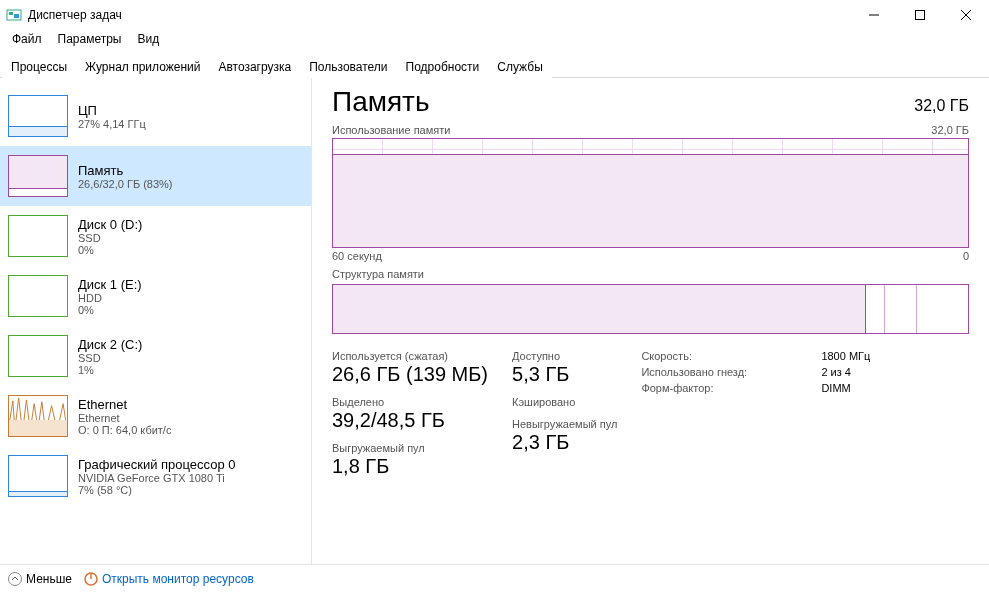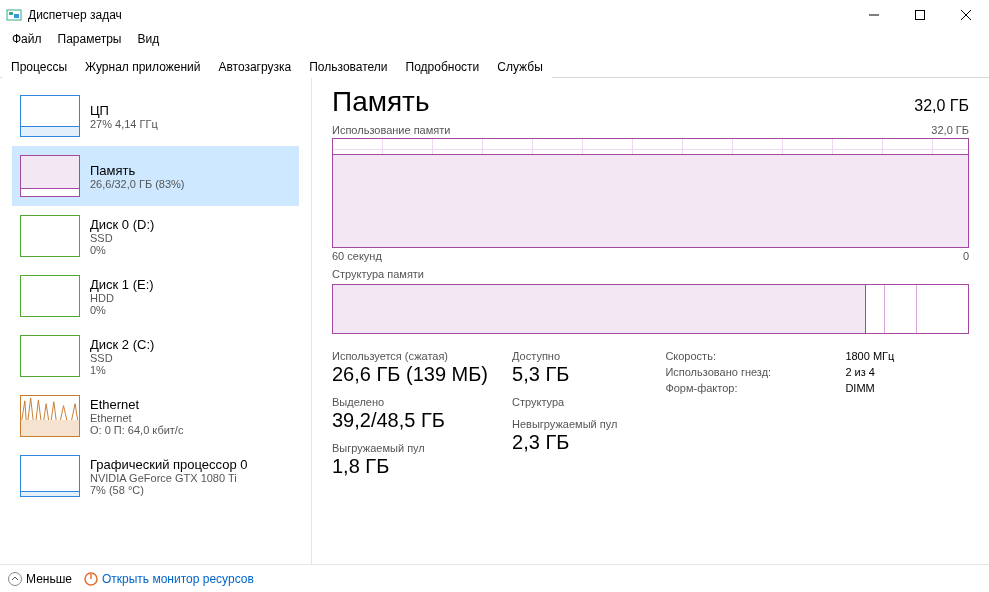--- a/index.html
+++ b/index.html
@@ -9,21 +9,21 @@
 .titlebar .title { flex: 1; font-size: 12px; }
 .titlebar .winbtns { display: flex; }
 .titlebar .winbtn { width: 46px; height: 30px; display: flex; align-items: center; justify-content: center; cursor: pointer; }
 .menubar { height: 20px; display: flex; padding-left: 4px; font-size: 12px; }
 .menubar .menuitem { padding: 2px 8px; cursor: pointer; }
 .tabs { display: flex; border-bottom: 1px solid #d9d9d9; margin-top: 4px; padding-left: 2px; }
 .tab { padding: 4px 8px; font-size: 12px; cursor: pointer; border: 1px solid transparent; border-bottom: none; position: relative; top: 1px; background: #fff; }
 .tab.active { border-color: #d9d9d9; }
 .tab:not(.active) { border-top: 1px solid transparent; }
 .content { display: flex; height: calc(100% - 30px - 20px - 28px - 28px); }
-.sidebar { width: 312px; border-right: 1px solid #e5e5e5; padding: 8px 12px; overflow-y: auto; }
+.sidebar { width: 312px; border-right: 1px solid #e5e5e5; padding: 8px 0; overflow-y: auto; }
 .sideitem { display: flex; align-items: center; padding: 6px 8px; cursor: pointer; height: 60px; }
 .sideitem.selected { background: #cde8ff; }
 .sideitem .thumb { width: 60px; height: 42px; border: 1px solid; margin-right: 10px; flex-shrink: 0; position: relative; overflow: hidden; background: #fff; }
 .sideitem .info .name { font-size: 13px; }
 .sideitem .info .sub { font-size: 11px; color: #555; }
 .main { flex: 1; padding: 8px 20px 0 20px; overflow: hidden; }
 .header { display: flex; justify-content: space-between; align-items: baseline; }
 .header h1 { font-size: 28px; font-weight: 400; }
 .header .cap { font-size: 16px; }
 .graphlabel { display: flex; justify-content: space-between; font-size: 11px; color: #555; margin-top: 6px; }
@@ -32,21 +32,21 @@
 .axis { display: flex; justify-content: space-between; font-size: 11px; color: #555; margin-top: 2px; }
 .compgraph { border: 1px solid #a349a4; height: 50px; margin-top: 4px; position: relative; display: flex; }
 .compgraph .used { background: #f3e7f3; border-right: 1px solid #a349a4; height: 100%; }
 .compgraph .seg { border-right: 1px solid #d9a7d9; height: 100%; }
 .stats { display: flex; margin-top: 16px; gap: 24px; }
 .statcol .label { font-size: 11px; color: #555; }
 .statcol .value { font-size: 20px; margin-top: 1px; }
 .statcol .row { margin-bottom: 10px; }
 .kvtable { margin-top: 0; font-size: 11px; color: #555; }
 .kvtable .kv { display: flex; margin-bottom: 4px; }
-.kvtable .k { width: 180px; margin-left: 24px; }
+.kvtable .k { width: 180px; }
 .kvtable .v { color: #000; }
 .footer { height: 28px; border-top: 1px solid #e5e5e5; display: flex; padding-left: 8px; gap: 12px; font-size: 12px; }
 .footer .link { color: #0066cc; cursor: pointer; display: flex; align-items: center; gap: 4px; }
 .footer .toggle { display: flex; align-items: center; gap: 4px; cursor: pointer; }
 .chev { width: 14px; height: 14px; border: 1px solid #888; border-radius: 50%; display: inline-flex; align-items: center; justify-content: center; font-size: 9px; }
 .rmicon { width: 14px; height: 14px; display: inline-block; }
 
 .thumb.cpu { border-color: #2e86de; }
 .thumb.cpu::after { content:''; position:absolute; left:0; right:0; bottom:0; top:75%; border-top:1px solid #2e86de; background:#e3f0fc; }
 .thumb.mem { border-color: #a349a4; }
@@ -207,21 +207,21 @@
           <div class="label">Выгружаемый пул</div>
           <div class="value">1,8 ГБ</div>
         </div>
       </div>
       <div class="statcol">
         <div class="row">
           <div class="label">Доступно</div>
           <div class="value">5,3 ГБ</div>
         </div>
         <div class="row">
-          <div class="label">Структура</div>
+          <div class="label">Кэшировано</div>
         </div>
         <div class="row">
           <div class="label">Невыгружаемый пул</div>
           <div class="value">2,3 ГБ</div>
         </div>
       </div>
       <div class="kvtable">
         <div class="kv">
             <div class="k">Скорость:</div>
             <div class="v">1800 МГц</div>

